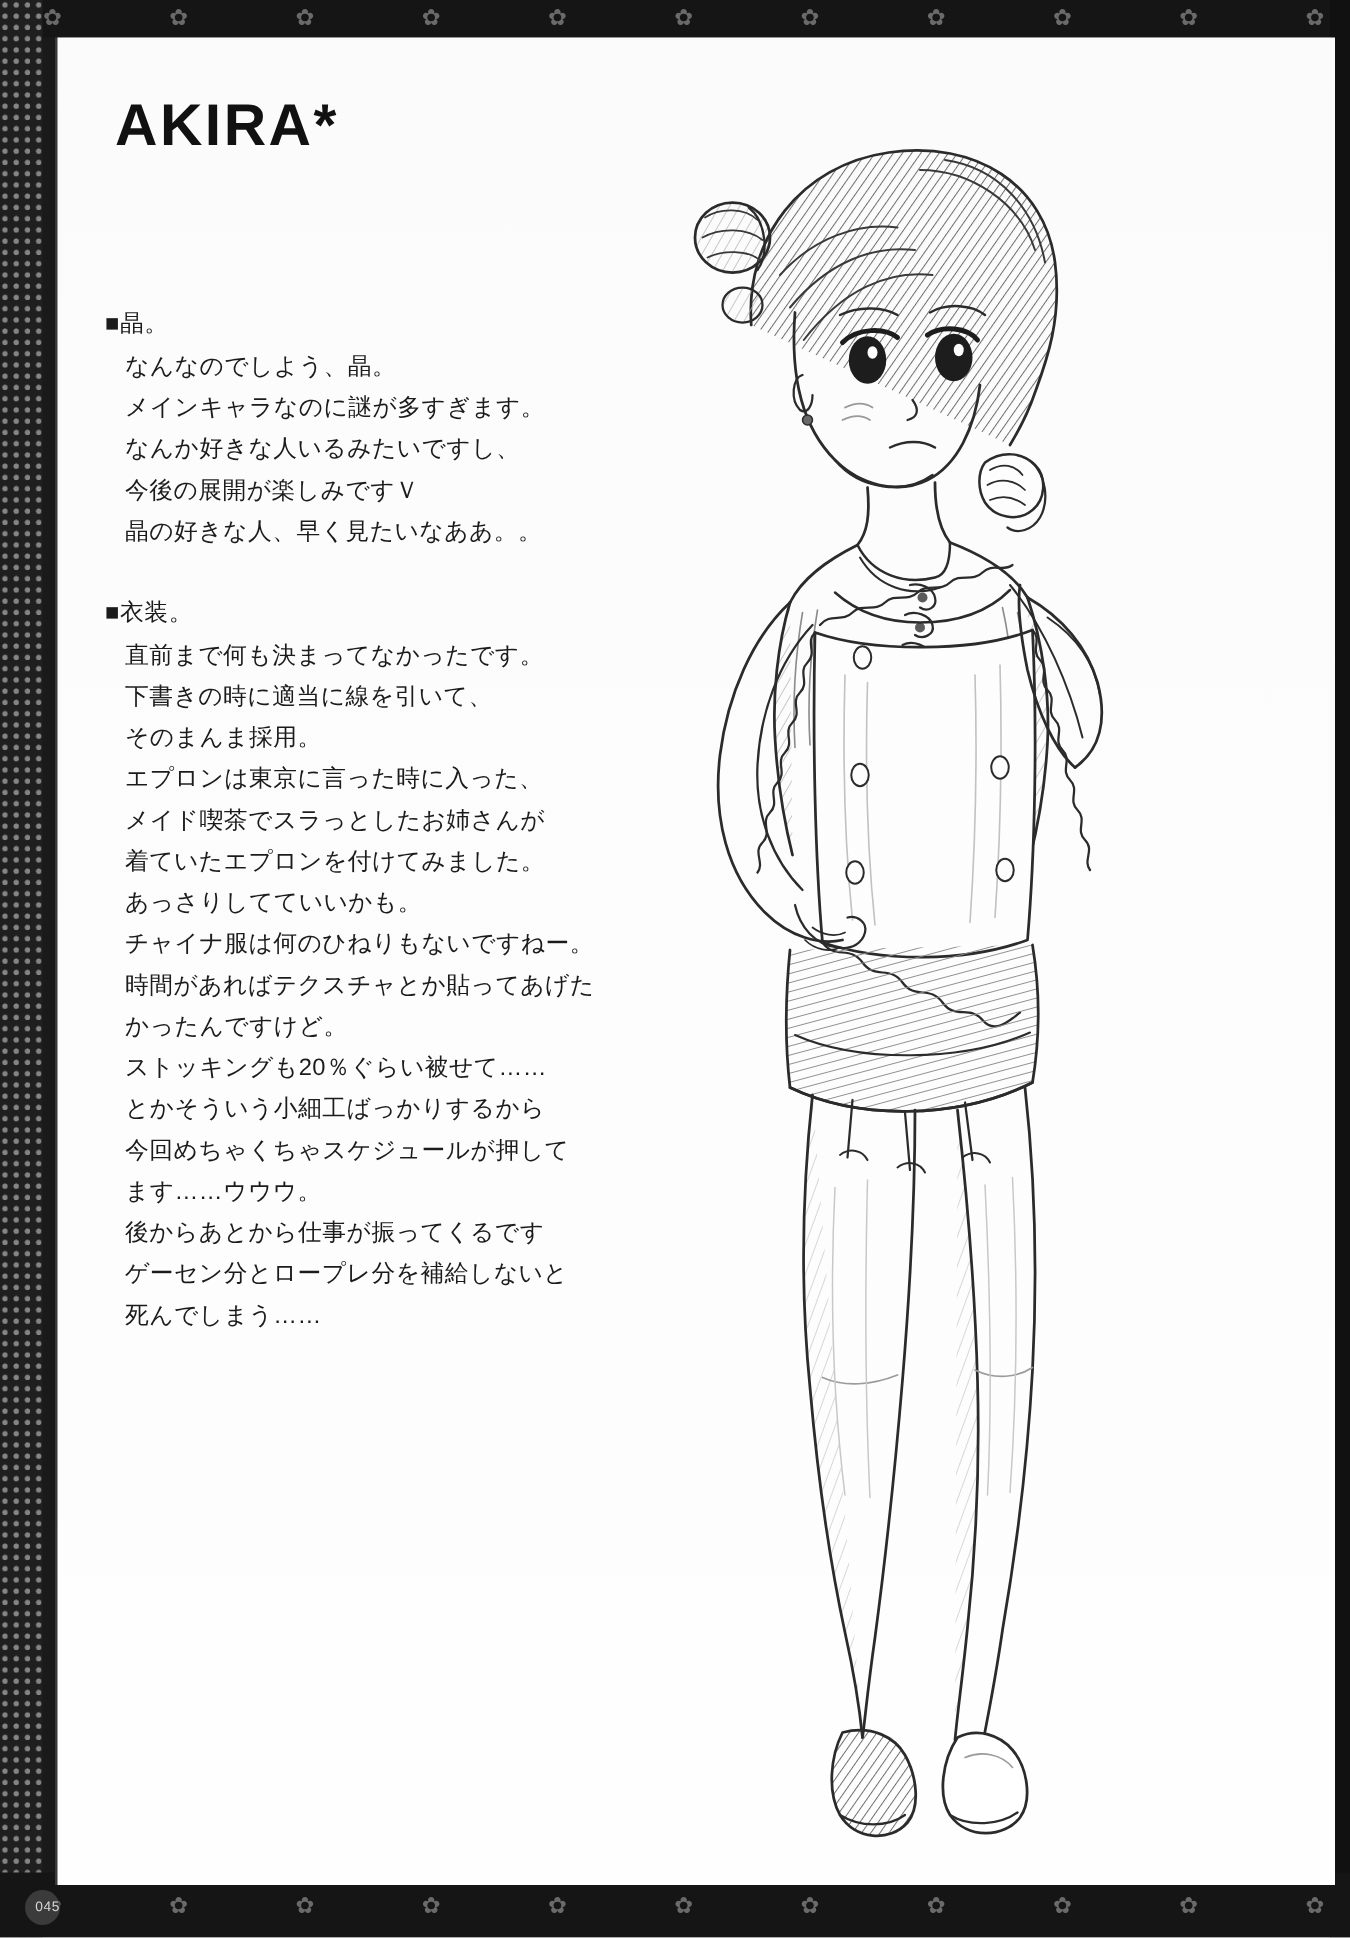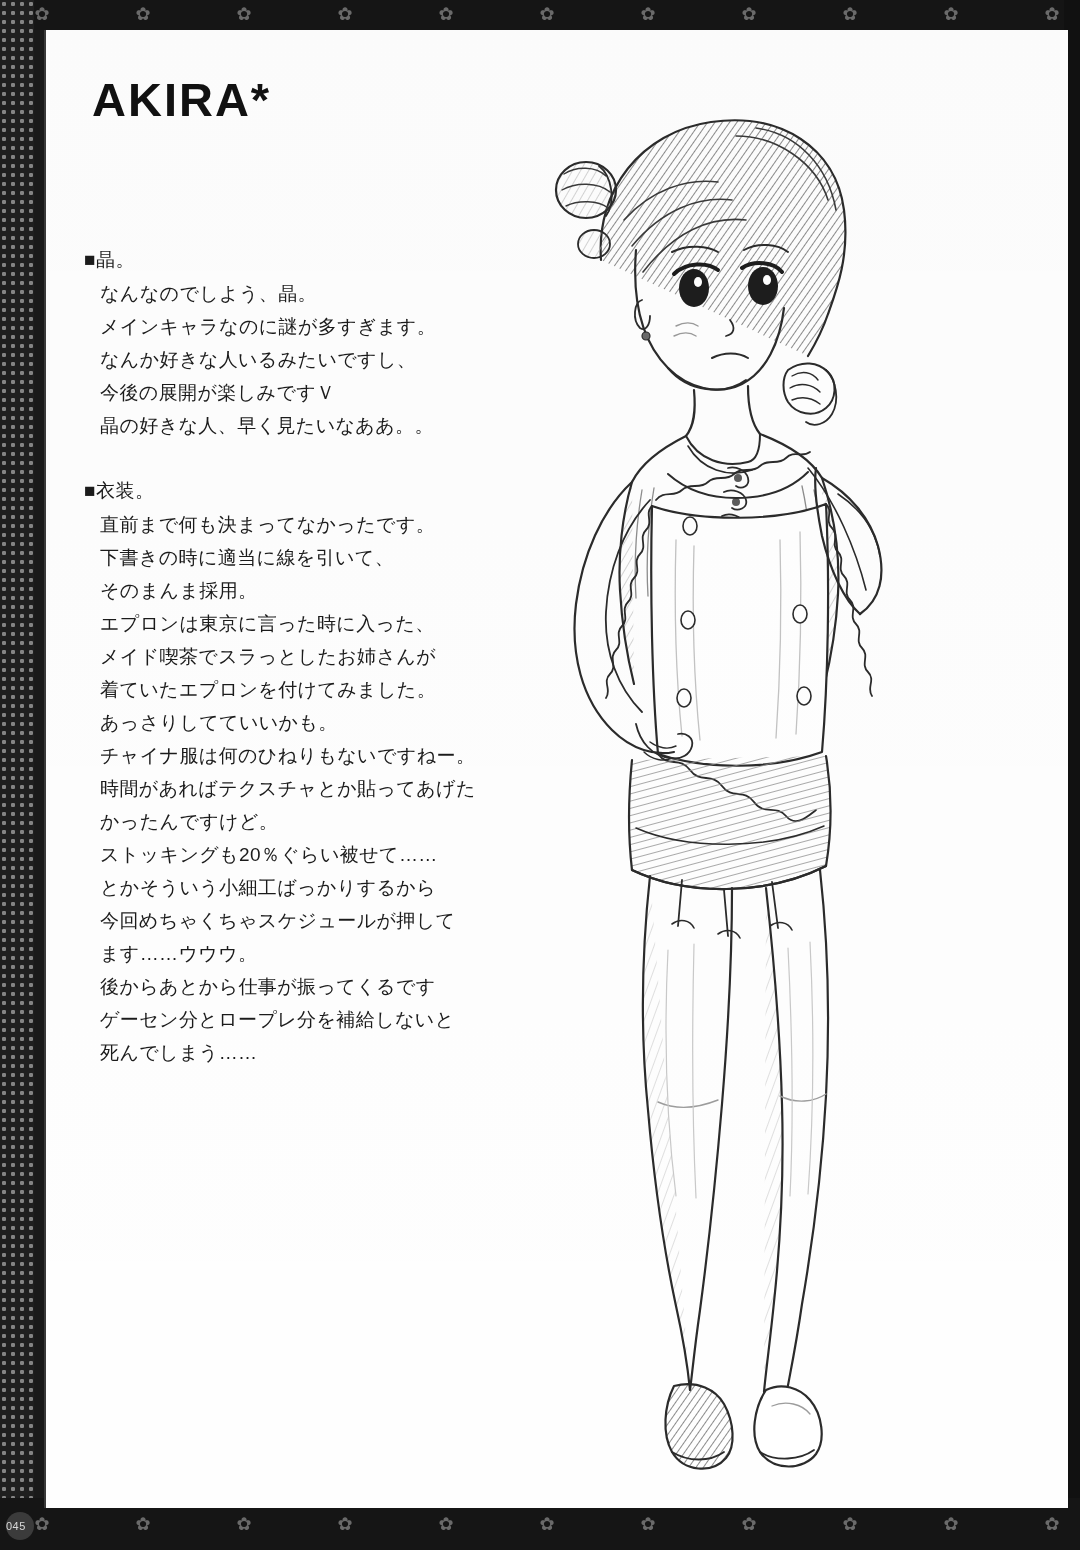--- a/index.html
+++ b/index.html
@@ -128,30 +128,30 @@
     margin: 0;
     font-size: 19px;
     line-height: 33px;
     letter-spacing: 0.4px;
     padding-left: 16px;
   }
 
   
   .page-num {
     position: absolute;
-    left: 6px;
+    left: 20px;
     bottom: 10px;
     width: 28px;
     height: 28px;
     border-radius: 50%;
     background: #3b3b3b;
     color: #d8d8d8;
     font-size: 11px;
     line-height: 28px;
-    text-align: left;
+    text-align: right;
     letter-spacing: 0.5px;
   }
 
   
   .illus {
     position: absolute;
     left: 390px;
     top: 40px;
     width: 620px;
     height: 1430px;

